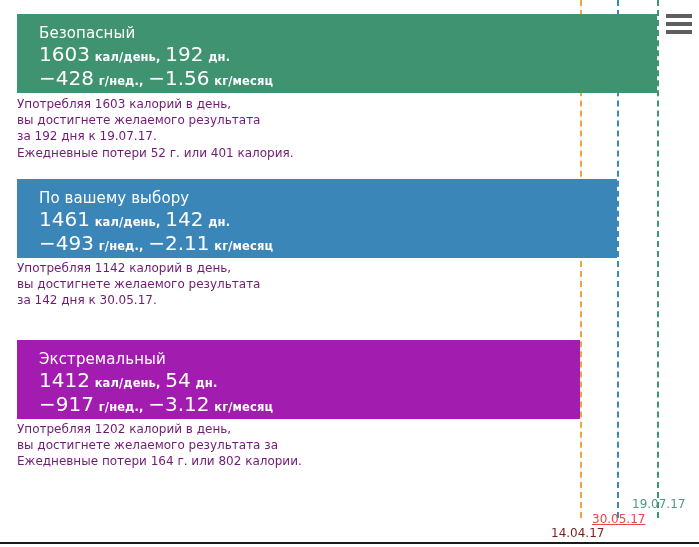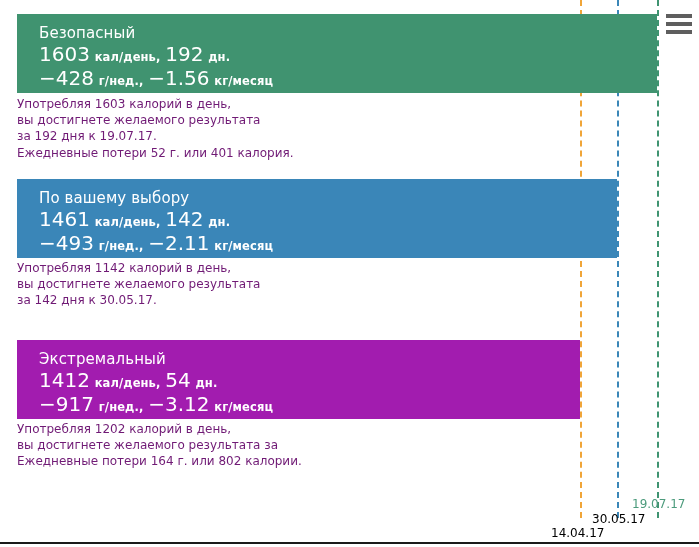--- a/index.html
+++ b/index.html
@@ -78,22 +78,22 @@
     white-space: nowrap;
   }
 
   
   .datelabel {
     position: absolute;
     font-size: 12px;
     white-space: nowrap;
   }
   .datelabel.d-green  { color: #4c9b7c; left: 632px; top: 497px; }
-  .datelabel.d-blue   { color: #000000; left: 592px; top: 512px; }
-  .datelabel.d-orange { color: #000000; left: 551px; top: 526px; }
+  .datelabel.d-blue   { color: #ef4444; left: 592px; top: 512px; text-decoration: underline; }
+  .datelabel.d-orange { color: #7f1d1d; left: 551px; top: 526px; }
 
   
   #menu-button {
     position: absolute;
     left: 666px;
     top: 14px;
     width: 26px;
     height: 22px;
     cursor: pointer;
   }

